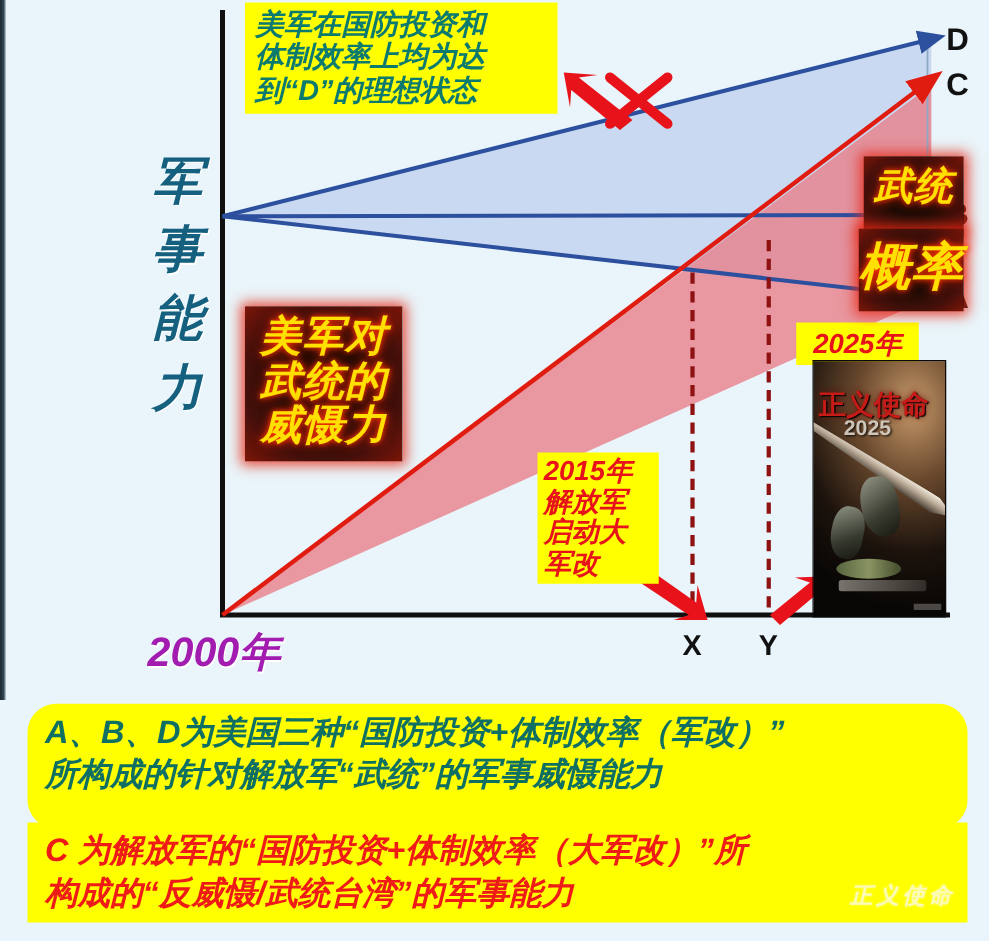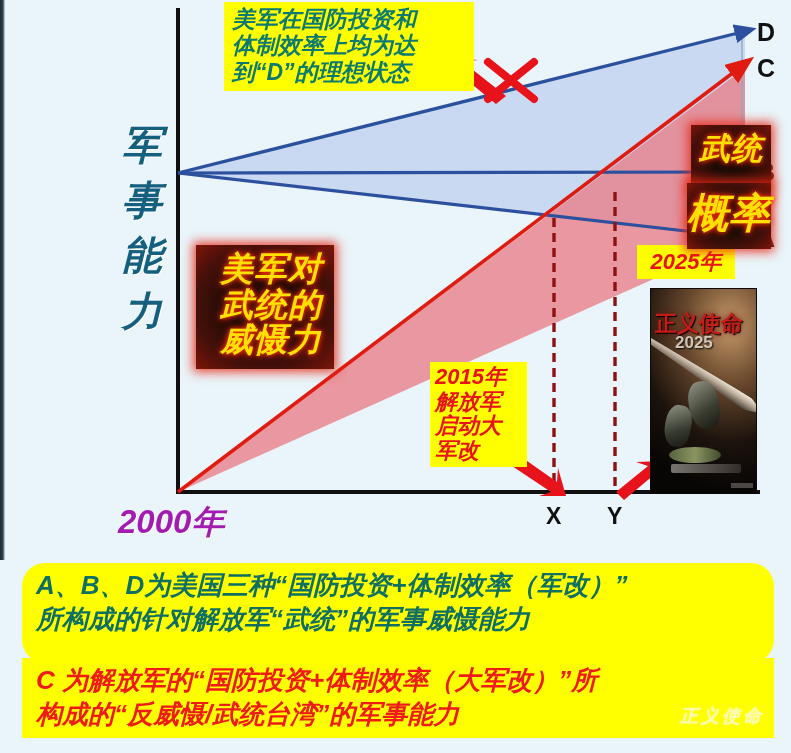--- a/index.html
+++ b/index.html
@@ -23,21 +23,20 @@
   .chip{position:absolute;box-sizing:border-box;}
 
   .yellow-box{
     background:#ffff00;
     color:#0b6e6e;
     font-style:italic;
     font-weight:bold;
     line-height:1.15;
     letter-spacing:0px;
     text-align:left;
-    margin-left:28px;
   }
 
   .note-top{
     left:196px;top:2px;width:250px;
     padding:4px 6px 6px 8px;
     font-size:23px;
     color:#0d7a6f;
   }
 
   .note-2015{
@@ -46,21 +45,21 @@
     font-size:22px;
     color:#e8131a;
     font-style:italic;
     font-weight:bold;
     line-height:1.12;
     background:#ffff00;
     margin-top:32px;
   }
 
   .note-2025{
-    left:637px;top:245px;width:98px;
+    left:637px;top:258px;width:98px;
     padding:2px 4px;
     font-size:22px;
     color:#e8131a;
     font-style:italic;
     font-weight:bold;
     text-align:center;
     background:#ffff00;
   }
 
   
@@ -98,21 +97,21 @@
     color:#ffe000;
     font-weight:bold;font-style:italic;
     text-align:center;
     box-shadow:0 0 10px 3px rgba(230,40,20,.85);
     line-height:1.08;
     letter-spacing:1px;
     text-shadow:0 0 4px #ff3b00,0 0 9px #ff2200;
   }
   .glow-deter{
     left:196px;top:245px;width:126px;height:118px;
-    font-size:33px;padding-top:6px;padding-left:12px;
+    font-size:33px;padding-top:6px;
   }
   .glow-wutong{
     left:691px;top:125px;width:80px;height:57px;
     font-size:31px;padding-top:7px;
   }
   .glow-gailv{
     left:687px;top:183px;width:84px;height:58px;
     font-size:41px;padding-top:8px;
   }
 

